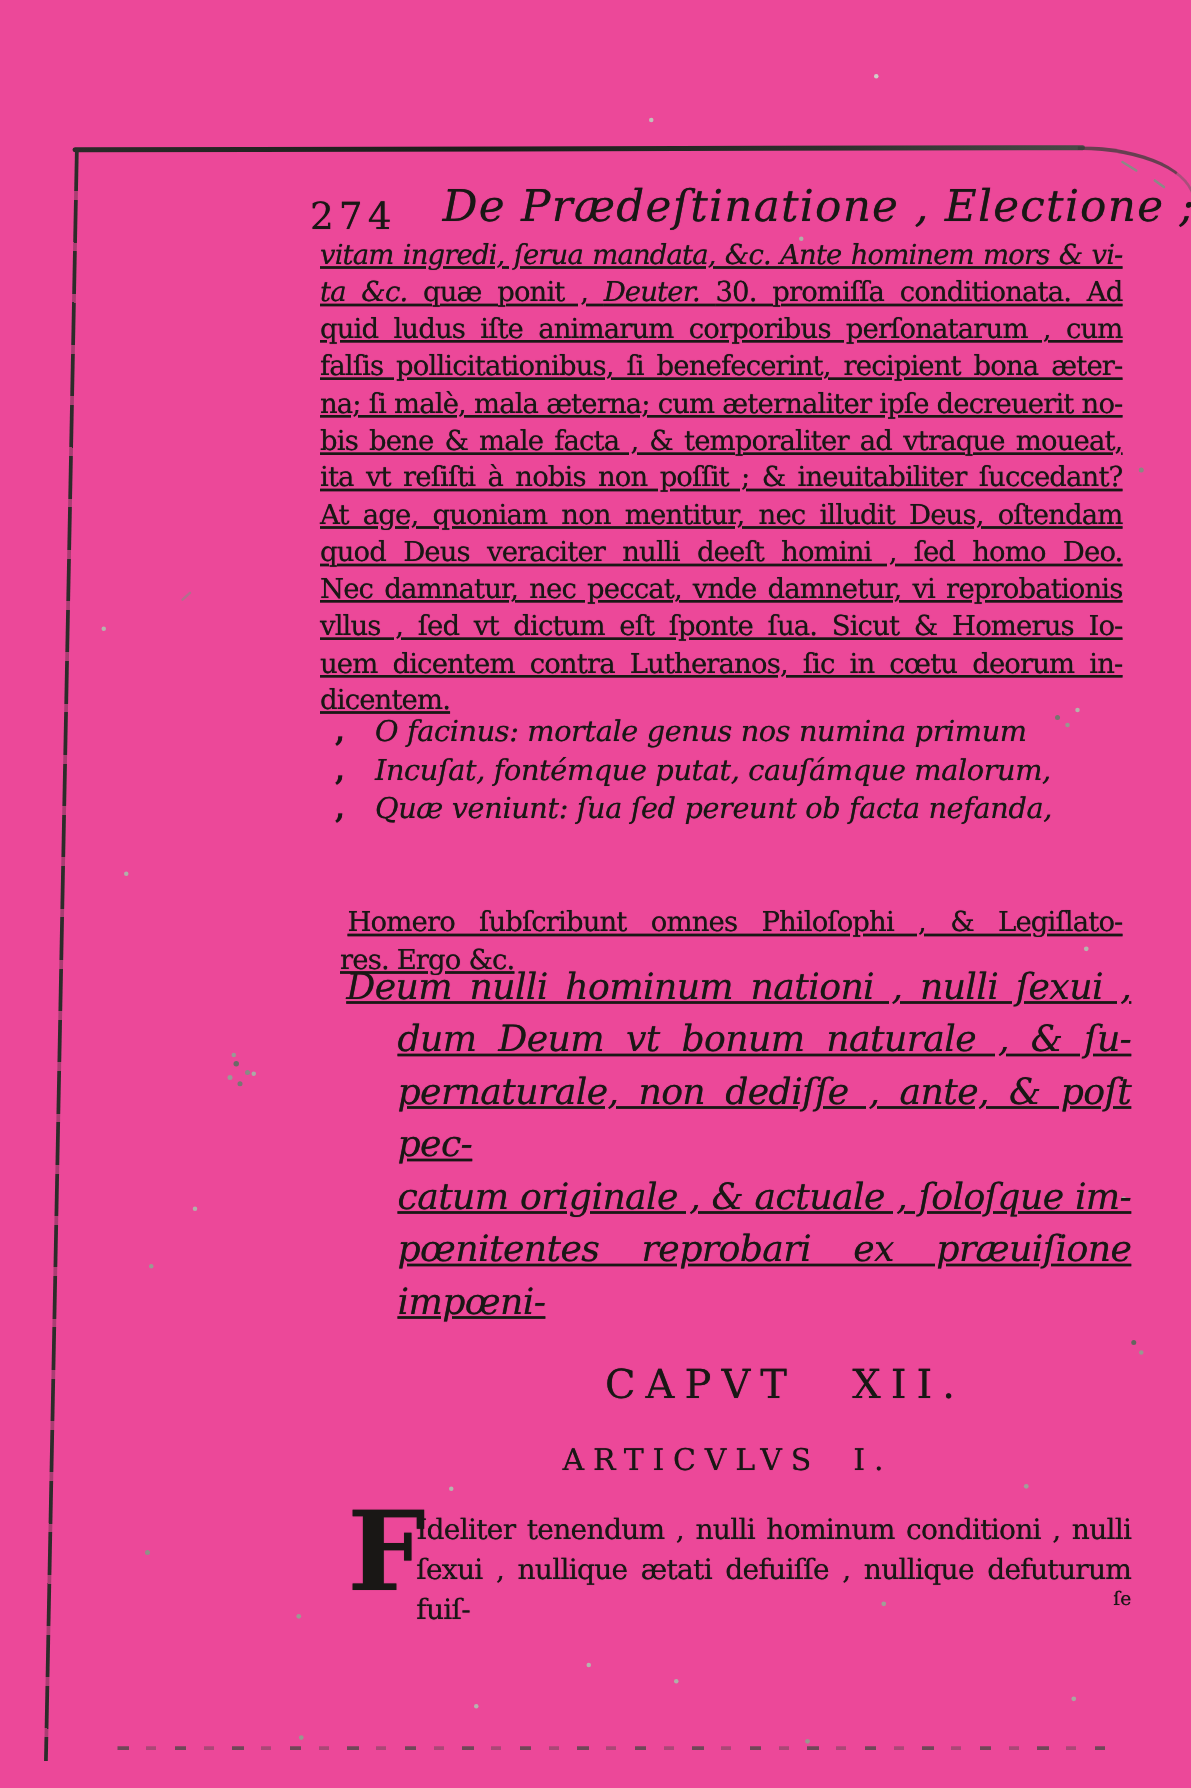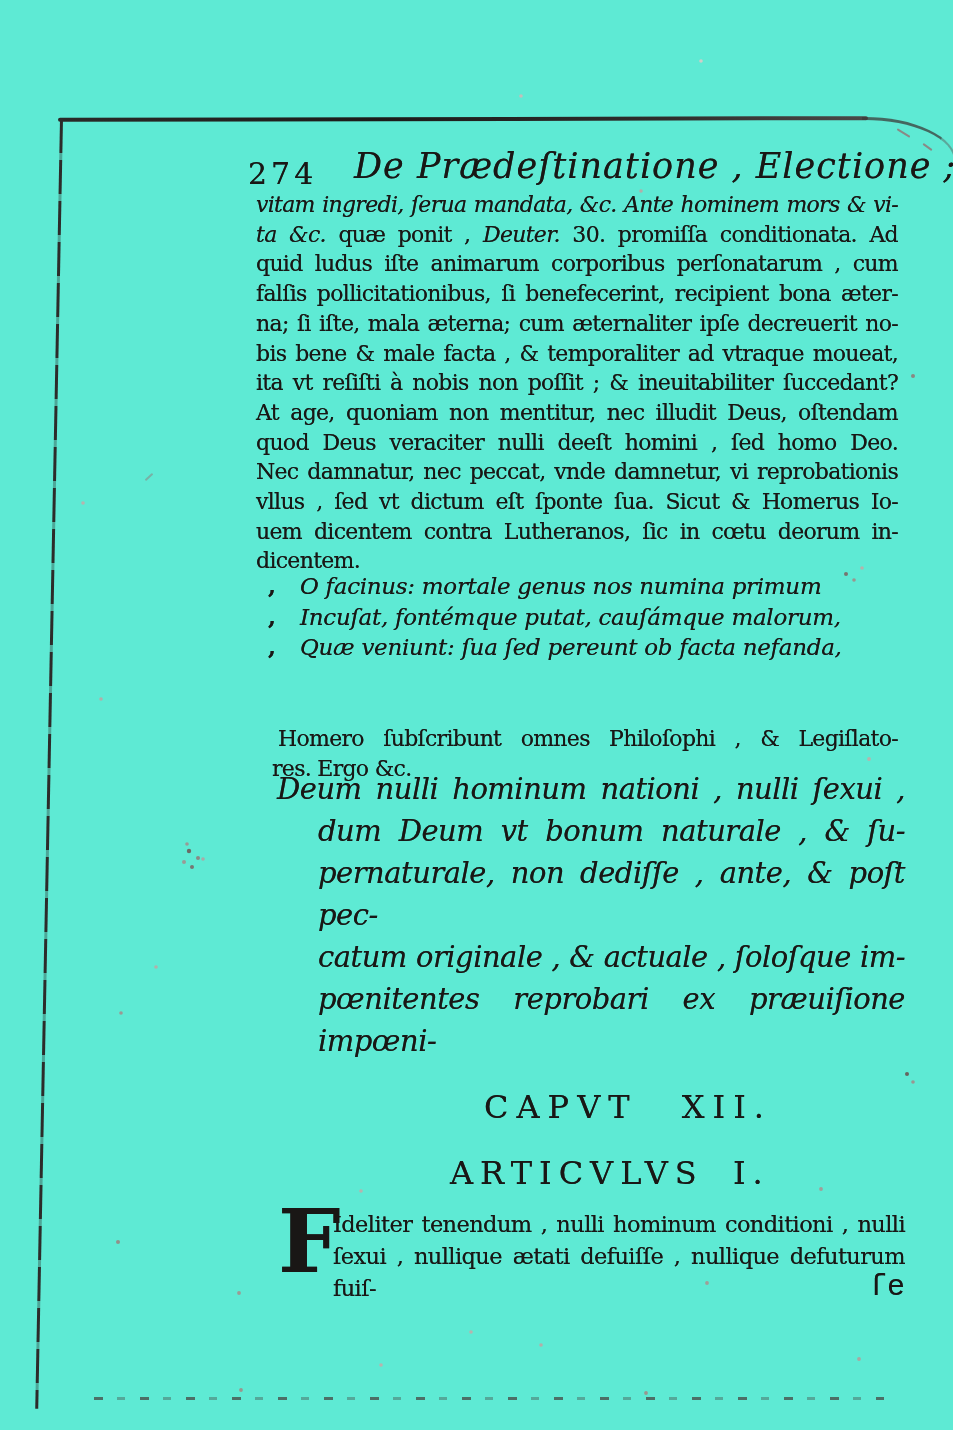--- a/index.html
+++ b/index.html
@@ -1,18 +1,18 @@
 <!DOCTYPE html>
 <html><head>
 <meta charset="utf-8">
 <style>
   html,body { margin:0; padding:0; background:#ffffff; }
   .scan {
     position:relative; width:953px; height:1430px;
-    background:#5eead4; overflow:hidden;
+    background:#ec4899; overflow:hidden;
     font-family:"DejaVu Serif", serif;
     color:#191715;
   }
   
   .edge { position:absolute; pointer-events:none; }
   .edge-top {
     left:58px; top:117px; width:810px; height:4px;
     background:linear-gradient(90deg,#2a2a28 0%,#1c1c1a 40%,#2e2e2c 75%,#4a4a48 100%);
     border-radius:2px; transform:rotate(-0.12deg);
   }
@@ -57,44 +57,44 @@
   }
   
   .ink { text-shadow:0 0 0.55px rgba(25,23,21,0.75); }
   .abs { position:absolute; }
   .i { font-style:italic; }
   .pagenum { left:248px; top:156px; font-size:30px; letter-spacing:4px; }
   .running-title { left:354px; top:146px; font-size:35px; font-style:italic; letter-spacing:1px; white-space:nowrap; }
 
   .col { left:256px; width:642px; }
   .body-text { font-size:22px; line-height:29.7px; letter-spacing:-0.7px; }
-  .line { text-align:justify; }
+  .line { text-align:justify;text-decoration:underline; }
   .j { text-align-last:justify; }
 
   .p1 { top:190px; }
 
   .verses { top:571px; font-size:23px; line-height:29.5px; font-style:italic; letter-spacing:-0.3px; }
   .verse { white-space:nowrap; }
   .vmark { display:inline-block; width:44px; padding-left:12px; font-style:normal; font-weight:bold; box-sizing:border-box; }
 
   .p2 { top:724px; }
   .p2-l1 { padding-left:22px; }
   .p2-l2 { padding-left:16px; text-align:left; }
 
   .thesis { left:277px; top:768px; width:628px; font-size:29px; line-height:42px; font-style:italic; letter-spacing:-0.5px; }
   .thesis .cont { padding-left:41px; }
   .thesis .last { text-align-last:left; }
 
   .caput { left:484px; top:1088px; font-size:32px; letter-spacing:8px; word-spacing:26px; white-space:nowrap; }
-  .articulus { left:450px; top:1154px; font-size:32px; letter-spacing:7px; word-spacing:12px; white-space:nowrap; }
+  .articulus { left:450px; top:1154px; font-size:24px; letter-spacing:7px; word-spacing:12px; white-space:nowrap; }
 
   .finalp { left:281px; top:1208px; width:624px; font-size:22.5px; line-height:32px; letter-spacing:-0.6px; }
   .finalp .fl { padding-left:52px; text-align:justify; text-align-last:justify; }
   .dropcap { position:absolute; left:-3px; top:0px; font-size:88px; line-height:66px; font-weight:bold; letter-spacing:0; }
-  .catchword { left:281px; top:1270px; width:624px; text-align:right; font-size:30px;font-family:Liberation Mono, monospace; }
+  .catchword { left:281px; top:1270px; width:624px; text-align:right; font-size:15px; }
 </style>
 </head>
 <body>
 
 <div class="scan">
 
   <div class="speckles"></div>
   <div class="edge edge-top"></div>
   <div class="edge edge-top-corner"></div>
   <div class="tick tick-a"></div>
@@ -104,21 +104,21 @@
   <div class="edge edge-bottom"></div>
 
   <div class="abs pagenum ink">274</div>
   <div class="abs running-title ink">De Prædeſtinatione , Electione ;</div>
 
   <div class="abs col p1 body-text ink">
     <div class="line j i">vitam ingredi, ſerua mandata, &amp;c. Ante hominem mors &amp; vi-</div>
     <div class="line j"><span class="i">ta &amp;c. </span><span>quæ ponit , </span><span class="i">Deuter. </span><span>30. promiſſa conditionata. Ad</span></div>
     <div class="line j">quid ludus iſte animarum corporibus perſonatarum , cum</div>
     <div class="line j">falſis pollicitationibus, ſi benefecerint, recipient bona æter-</div>
-    <div class="line j">na; ſi iſte, mala æterna; cum æternaliter ipſe decreuerit no-</div>
+    <div class="line j">na; ſi malè, mala æterna; cum æternaliter ipſe decreuerit no-</div>
     <div class="line j">bis bene &amp; male facta , &amp; temporaliter ad vtraque moueat,</div>
     <div class="line j">ita vt reſiſti à nobis non poſſit ; &amp; ineuitabiliter ſuccedant?</div>
     <div class="line j">At age, quoniam non mentitur, nec illudit Deus, oſtendam</div>
     <div class="line j">quod Deus veraciter nulli deeſt homini , ſed homo Deo.</div>
     <div class="line j">Nec damnatur, nec peccat, vnde damnetur, vi reprobationis</div>
     <div class="line j">vllus , ſed vt dictum eſt ſponte ſua. Sicut &amp; Homerus Io-</div>
     <div class="line j">uem dicentem contra Lutheranos, ſic in cœtu deorum in-</div>
     <div class="line">dicentem.</div>
   </div>
 

